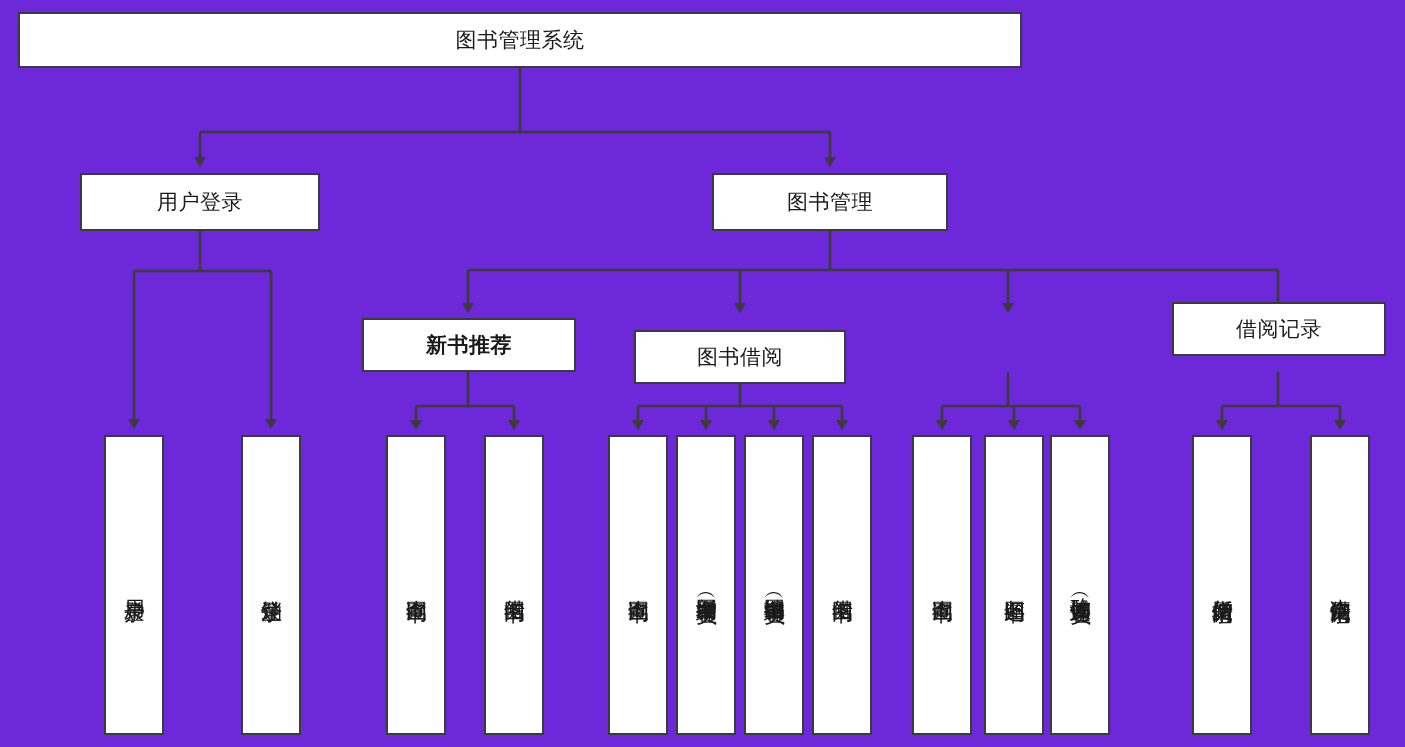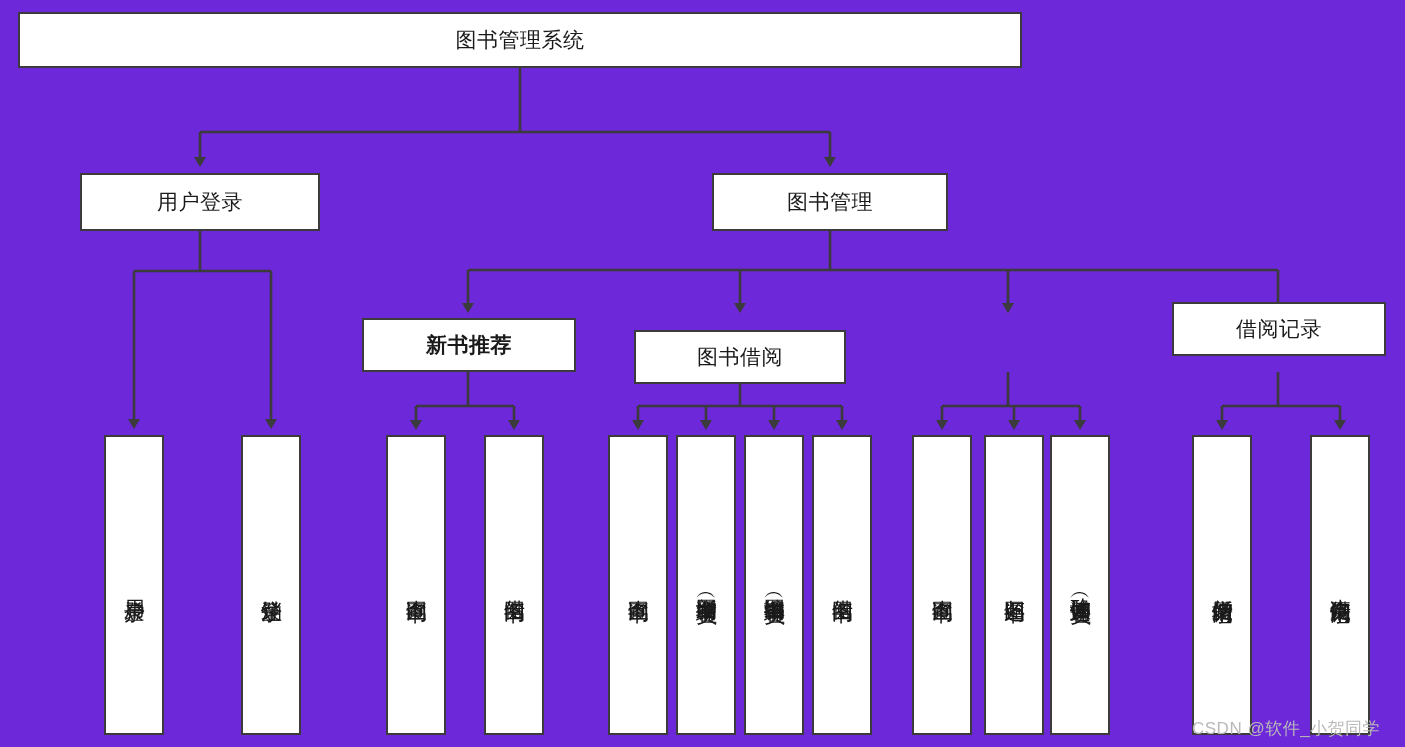--- a/index.html
+++ b/index.html
@@ -187,15 +187,14 @@
   </div>
 
   <div class="node node-v" style="left:1192px; top:435px; width:60px; height:300px;">
     <span class="label">新增借阅记录</span>
   </div>
 
   <div class="node node-v" style="left:1310px; top:435px; width:60px; height:300px;">
     <span class="label">查询借阅记录</span>
   </div>
 
-  <div class="watermark" style="left:1192px; top:717px;">CSDN @软件_小贺同学</div>
 
 </div>
 
 </body></html>

